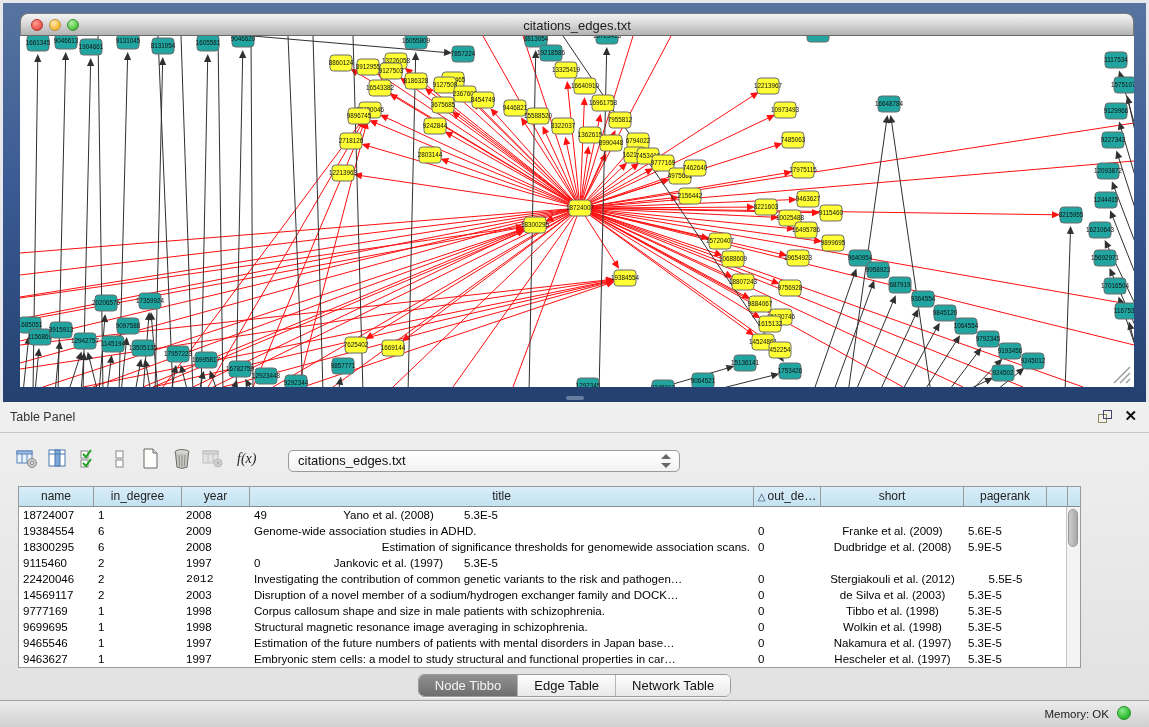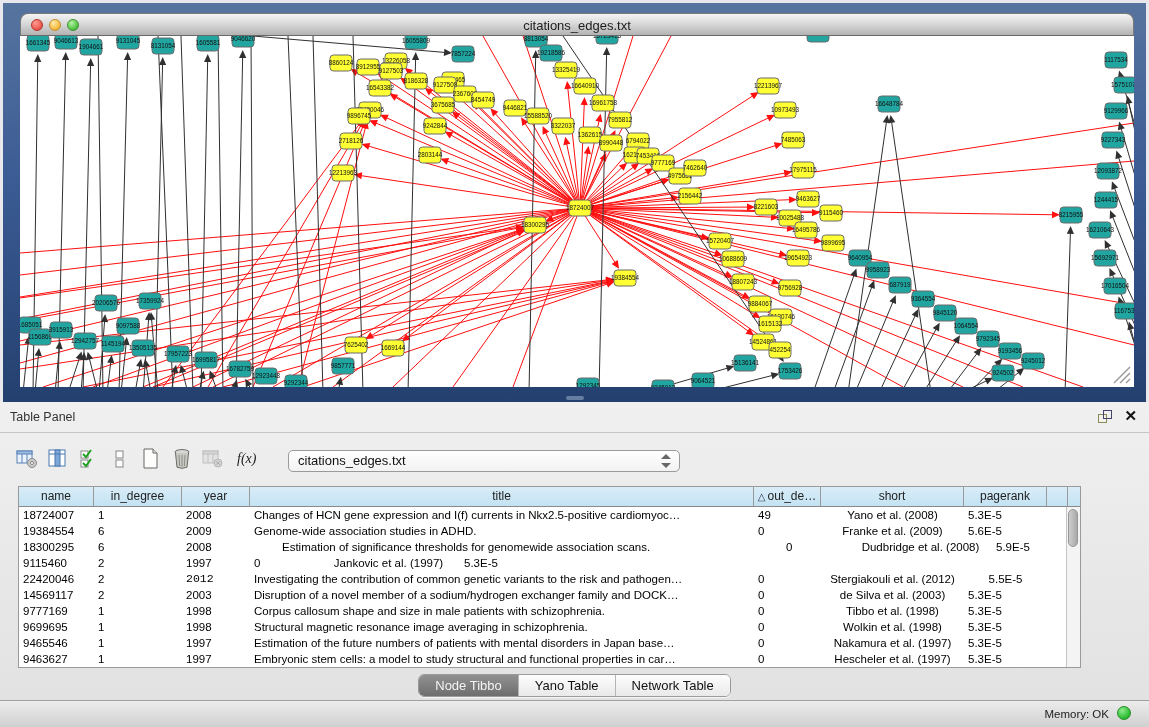--- a/index.html
+++ b/index.html
@@ -938,41 +938,40 @@
         <div class="th" style="width: 67px;"><span class="sort-tri">△</span>out_de…</div>
         <div class="th" style="width: 143px;">short</div>
         <div class="th" style="width: 83px;">pagerank</div>
         <div class="th" style="width: 21px;"></div>
       </div>
     <div id="tbody">
         <div class="trow">
           <div class="td" style="width: 75px; text-align: left;">18724007</div>
           <div class="td" style="width: 88px; text-align: left;">1</div>
           <div class="td" style="width: 68px; text-align: left;">2008</div>
-          <div class="td" style="width: 504px; text-align: left;">Changes of HCN gene expression and I(f) currents in Nkx2.5-positive cardiomyoc…</div>
           <div class="td" style="width: 67px; text-align: left;">49</div>
           <div class="td" style="width: 143px; text-align: center;">Yano et al. (2008)</div>
           <div class="td" style="width: 83px; text-align: left;">5.3E-5</div>
           <div class="td" style="width: 21px; text-align: left;"></div>
         </div>
         <div class="trow">
           <div class="td" style="width: 75px; text-align: left;">19384554</div>
           <div class="td" style="width: 88px; text-align: left;">6</div>
           <div class="td" style="width: 68px; text-align: left;">2009</div>
           <div class="td" style="width: 504px; text-align: left;">Genome-wide association studies in ADHD.</div>
           <div class="td" style="width: 67px; text-align: left;">0</div>
           <div class="td" style="width: 143px; text-align: center;">Franke et al. (2009)</div>
           <div class="td" style="width: 83px; text-align: left;">5.6E-5</div>
           <div class="td" style="width: 21px; text-align: left;"></div>
         </div>
         <div class="trow">
           <div class="td" style="width: 75px; text-align: left;">18300295</div>
           <div class="td" style="width: 88px; text-align: left;">6</div>
           <div class="td" style="width: 68px; text-align: left;">2008</div>
-          <div class="td" style="width: 504px; text-align: left; margin-left: 28px;">Estimation of significance thresholds for genomewide association scans.</div>
+          <div class="td" style="width: 504px; text-align: right;">Estimation of significance thresholds for genomewide association scans.</div>
           <div class="td" style="width: 67px; text-align: left;">0</div>
           <div class="td" style="width: 143px; text-align: center;">Dudbridge et al. (2008)</div>
           <div class="td" style="width: 83px; text-align: left;">5.9E-5</div>
           <div class="td" style="width: 21px; text-align: left;"></div>
         </div>
         <div class="trow">
           <div class="td" style="width: 75px; text-align: left;">9115460</div>
           <div class="td" style="width: 88px; text-align: left;">2</div>
           <div class="td" style="width: 68px; text-align: left;">1997</div>
           <div class="td" style="width: 67px; text-align: left;">0</div>
@@ -1042,21 +1041,21 @@
         </div>
       </div>
     <div class="vscroll">
         <div class="vthumb"></div>
       </div>
   </div>
 
   <div class="tabs">
     <div class="seg" id="seg-tabs">
         <div class="seg-tab active">Node Tibbo</div>
-        <div class="seg-tab">Yano Table</div>
+        <div class="seg-tab">Edge Table</div>
         <div class="seg-tab">Network Table</div>
       </div>
   </div>
 </div>
 
 <div class="statusbar">
   <span class="mem-label">Memory: OK</span>
   <span class="mem-dot"></span>
 </div>
 

